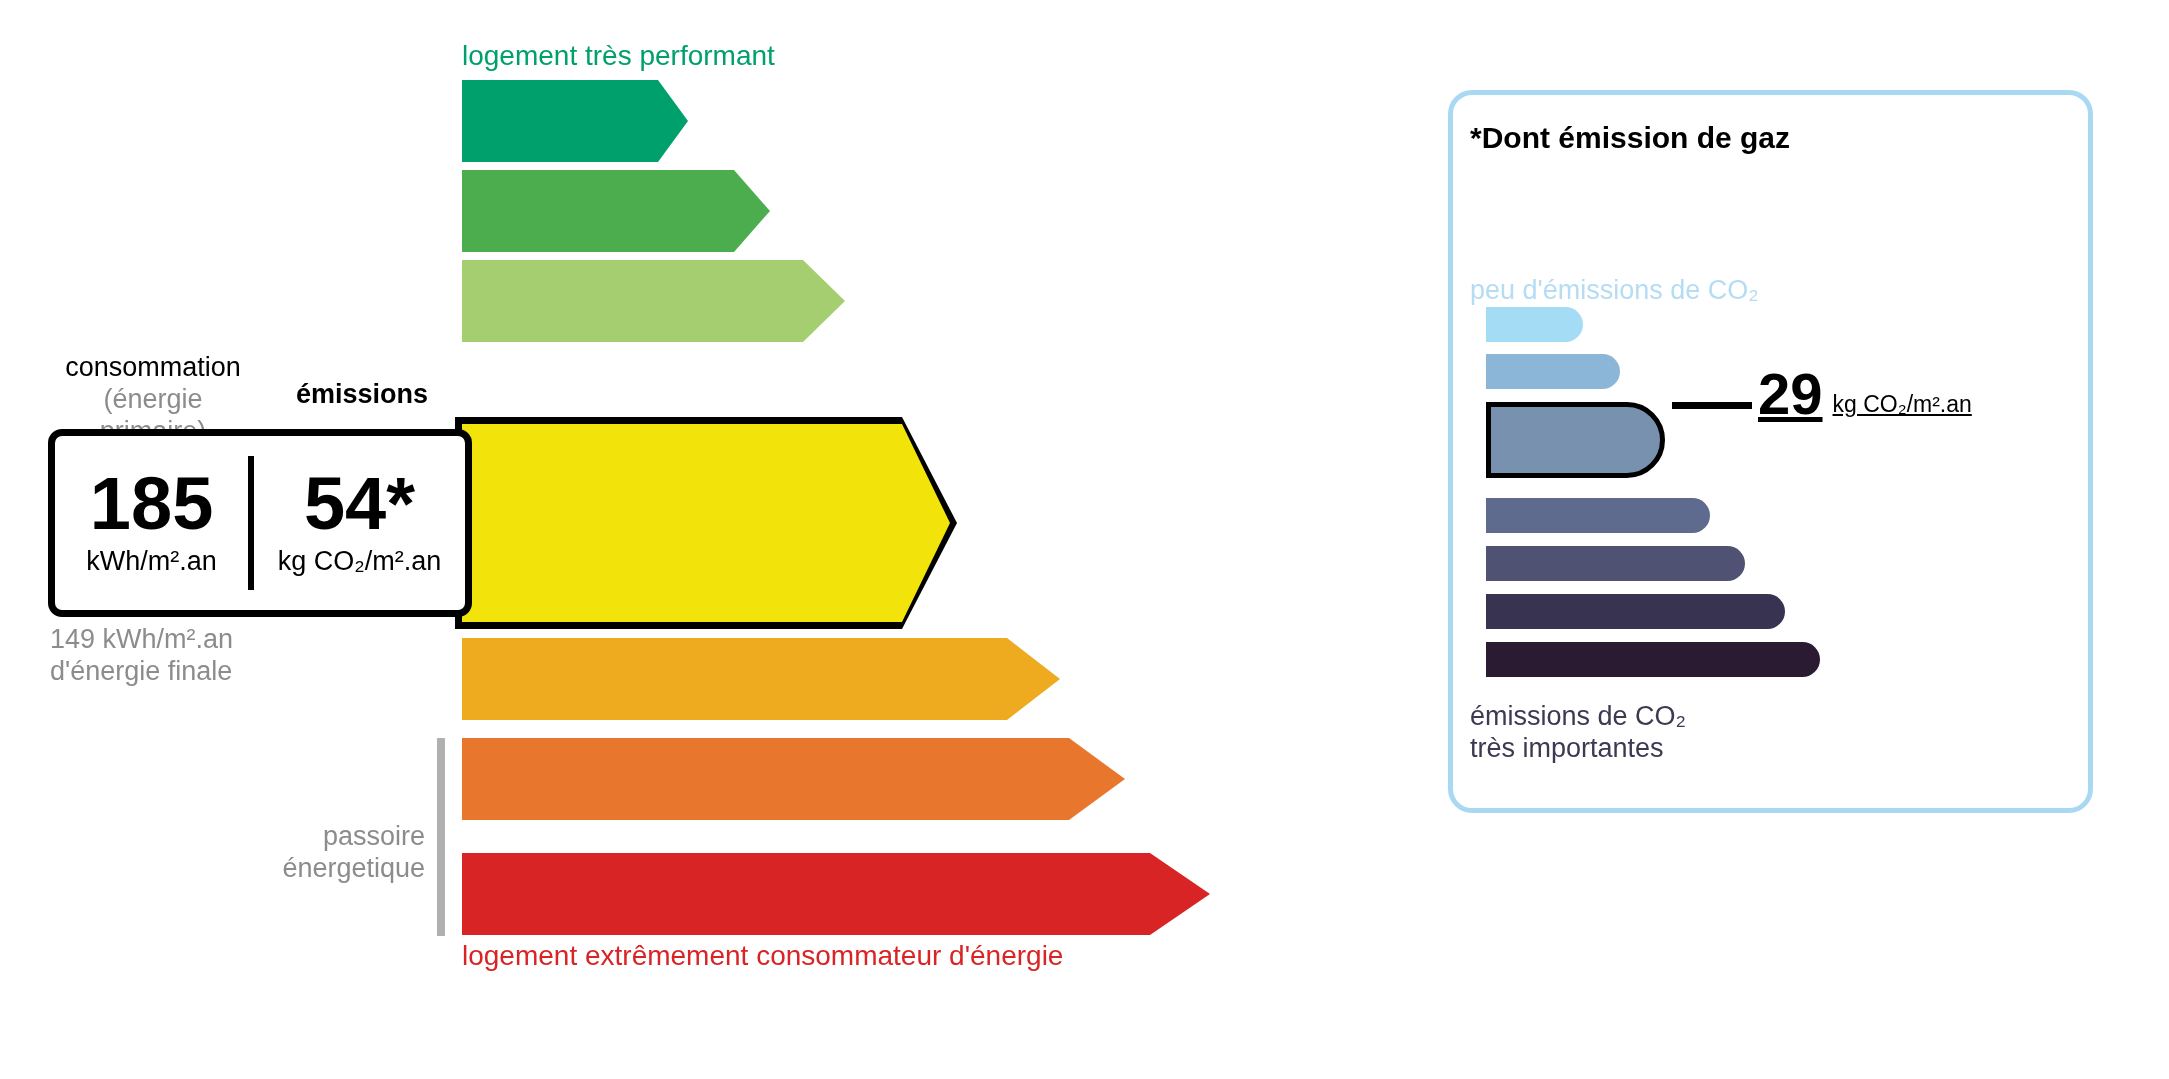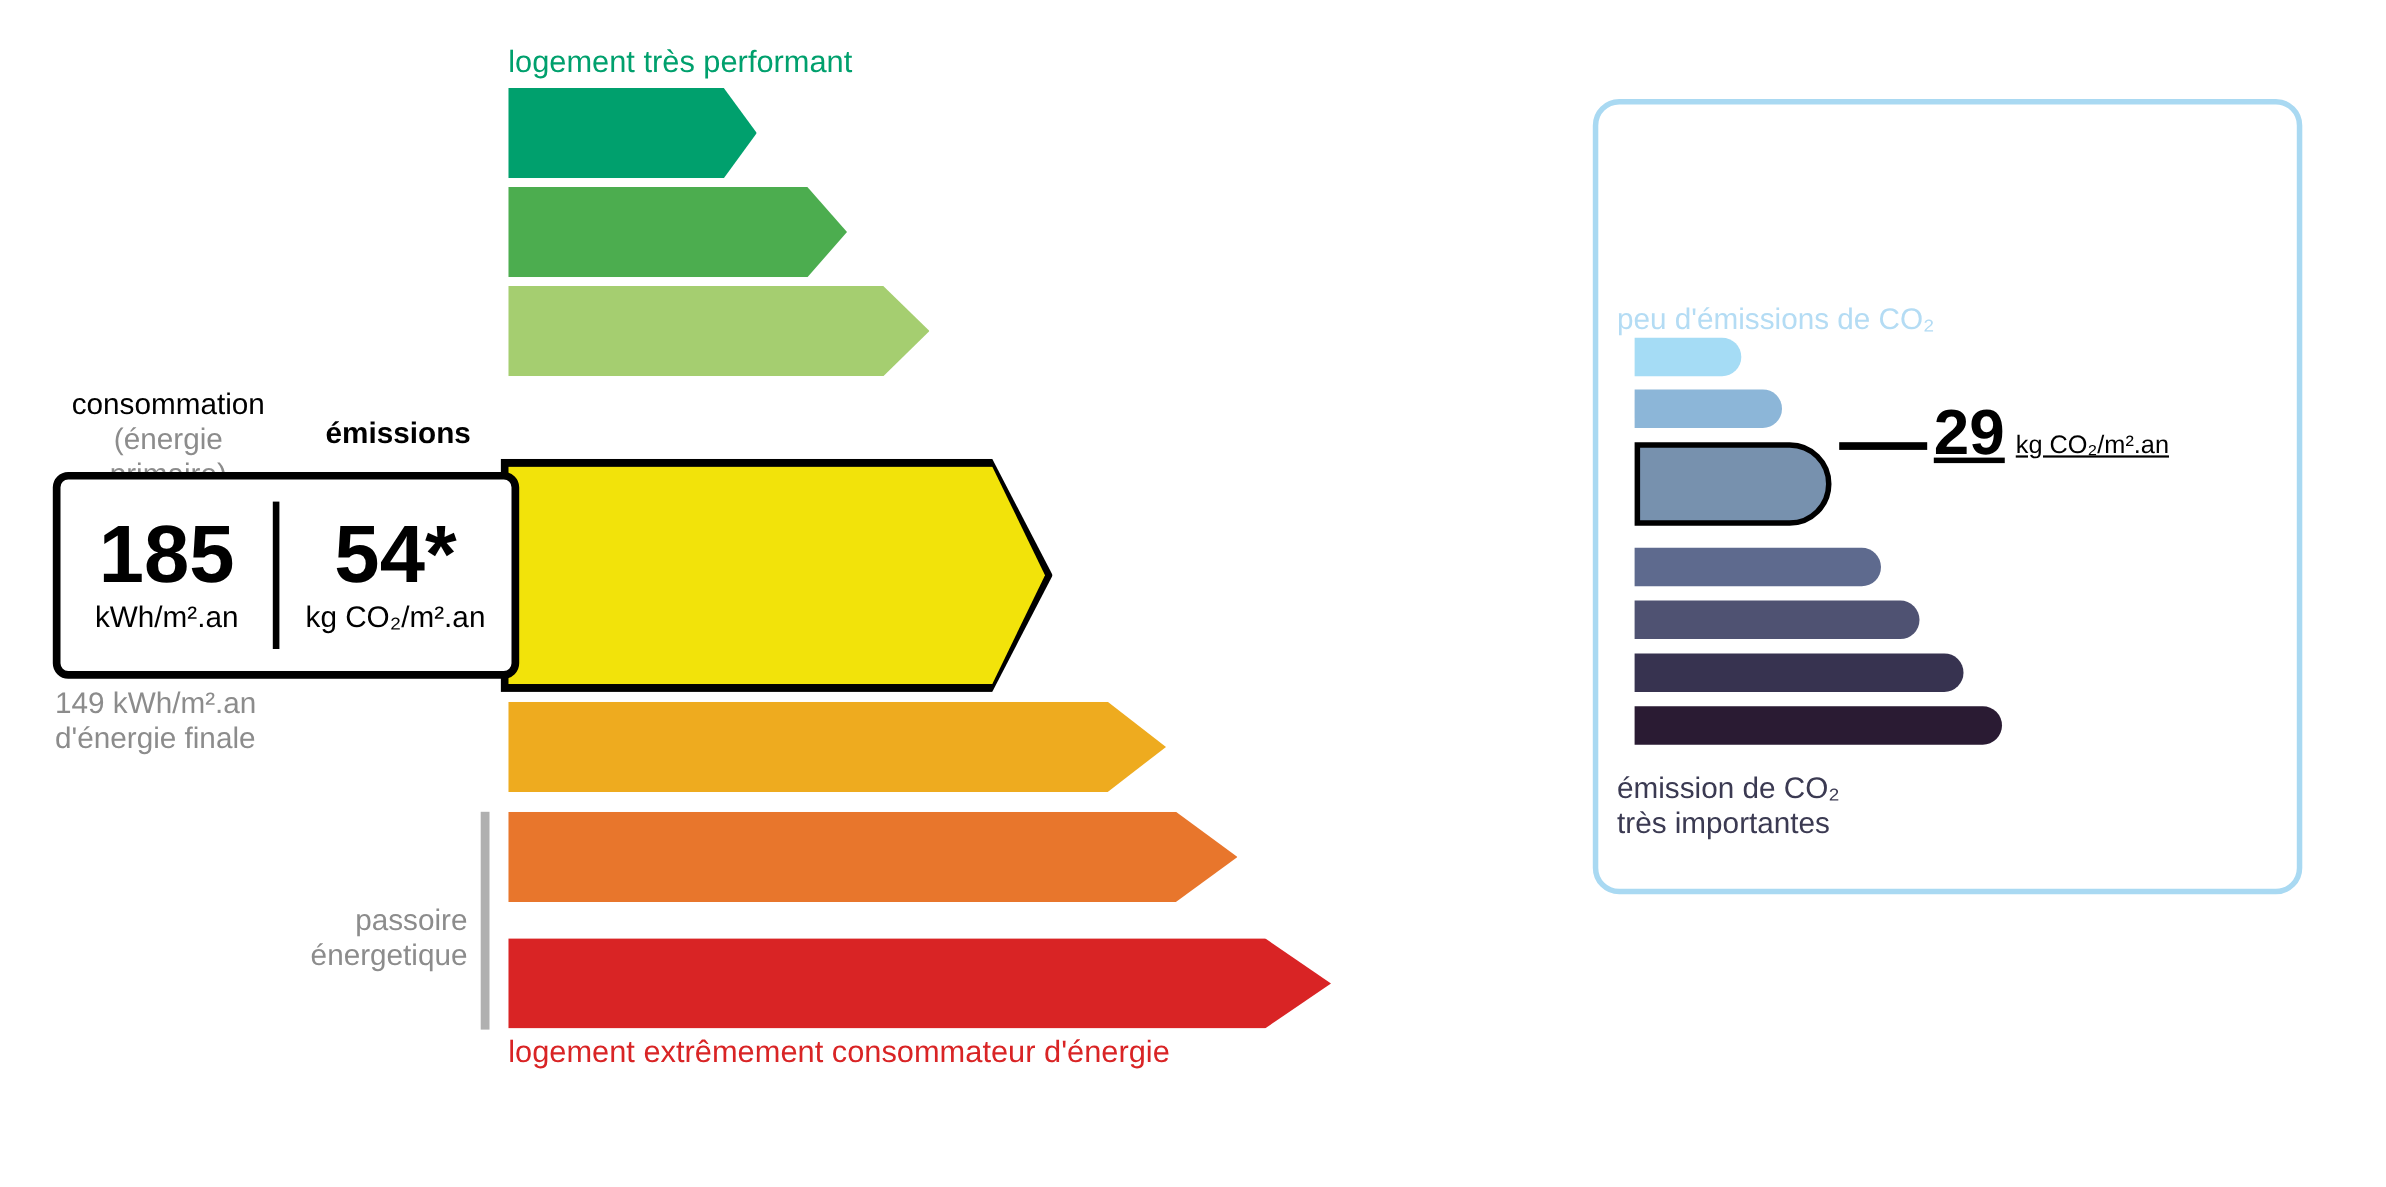--- a/index.html
+++ b/index.html
@@ -212,20 +212,21 @@
 
   <div id="final-energy">
     <div>149 kWh/m².an</div>
     <div>d'énergie finale</div>
   </div>
 </div>
 
 <div id="co2-panel"></div>
 
 <div id="co2-title">
+  <div>*Dont émission de gaz</div>
 </div>
 
 <div id="co2-top-caption">peu d'émissions de CO₂</div>
 
 <div class="co2-row" id="co2-a" style="top: 307px; width: 97px;">
   <div class="co2-shape" style="width: 97px; background: rgb(165, 220, 245);"></div>
   <div class="co2-letter">A</div>
 </div>
 <div class="co2-row" id="co2-b" style="top: 354px; width: 134px;">
   <div class="co2-shape" style="width: 134px; background: rgb(140, 182, 216);"></div>
@@ -252,15 +253,15 @@
   <div class="co2-letter">G</div>
 </div>
 
 <div id="co2-leader"></div>
 <div id="co2-value">
   <span class="num">29</span>
   <span class="unit">kg CO₂/m².an</span>
 </div>
 
 <div id="co2-bottom-caption">
-  <div>émission de CO₂</div>
+  <div>émissions de CO₂</div>
   <div>très importantes</div>
 </div>
 
 </body></html>

